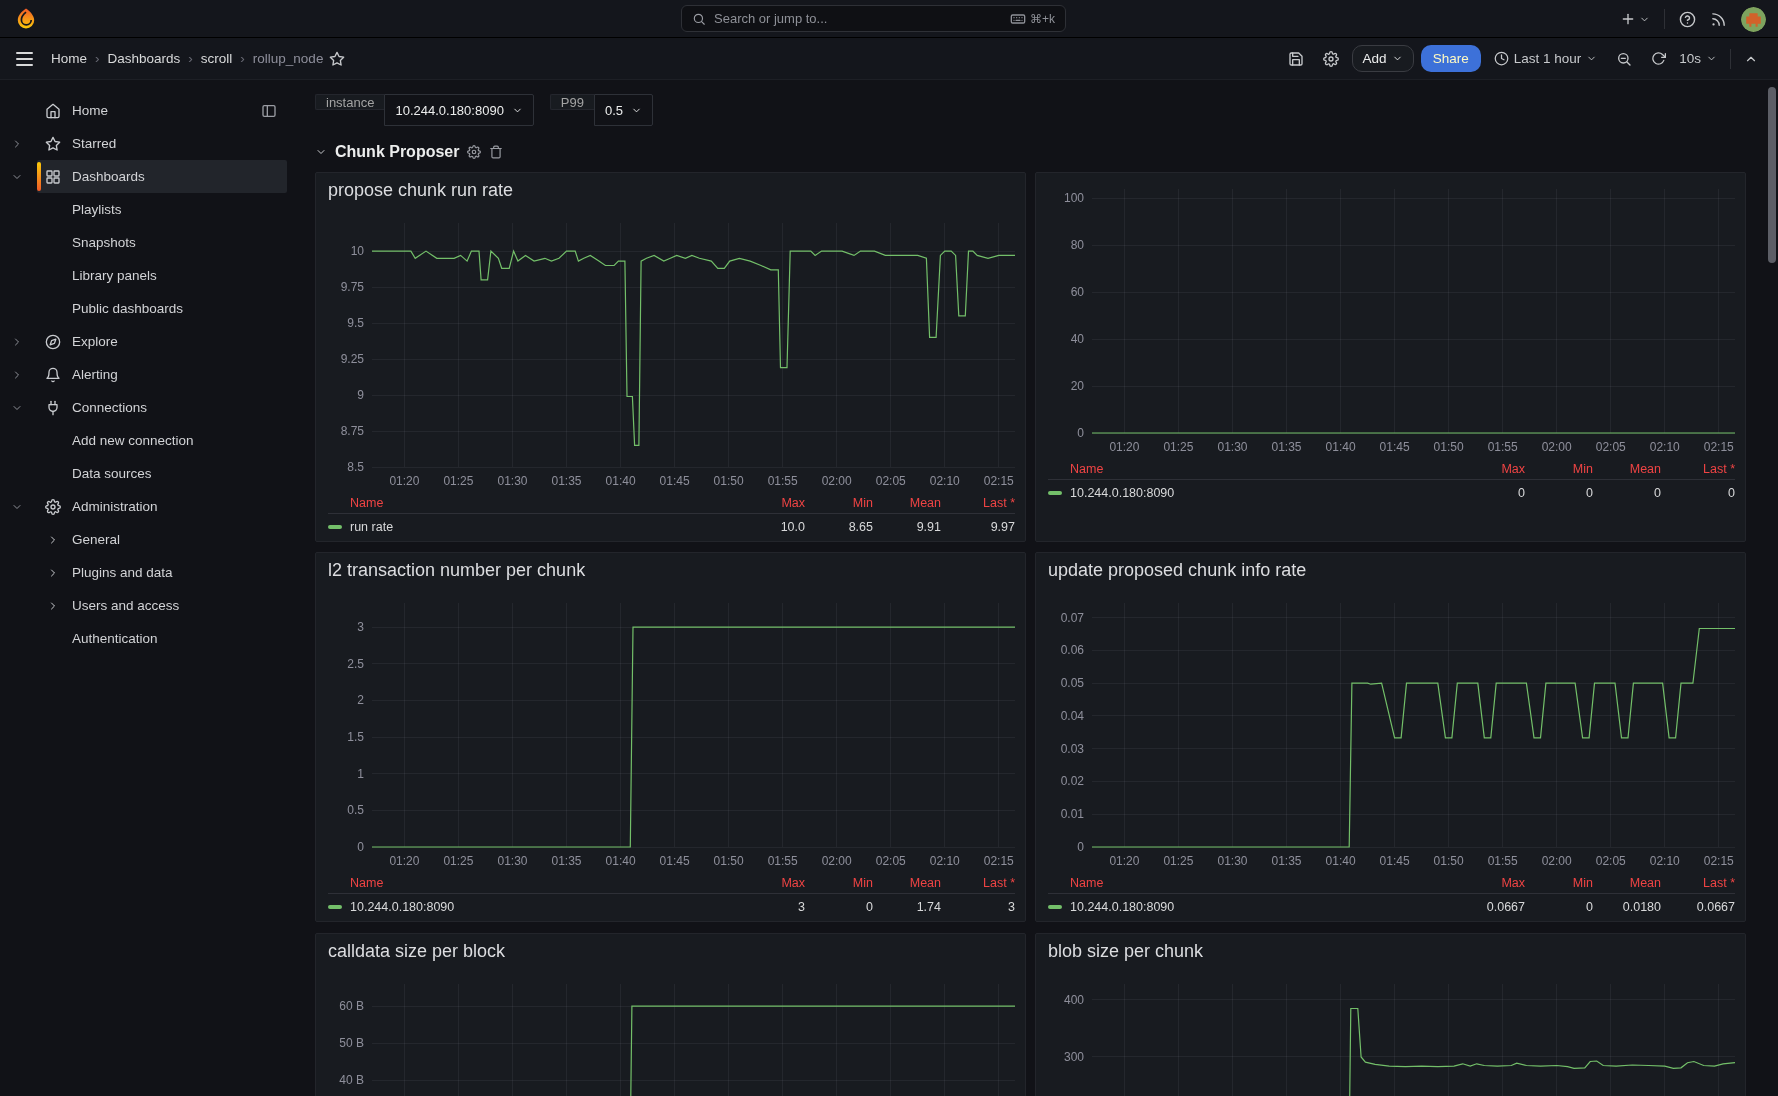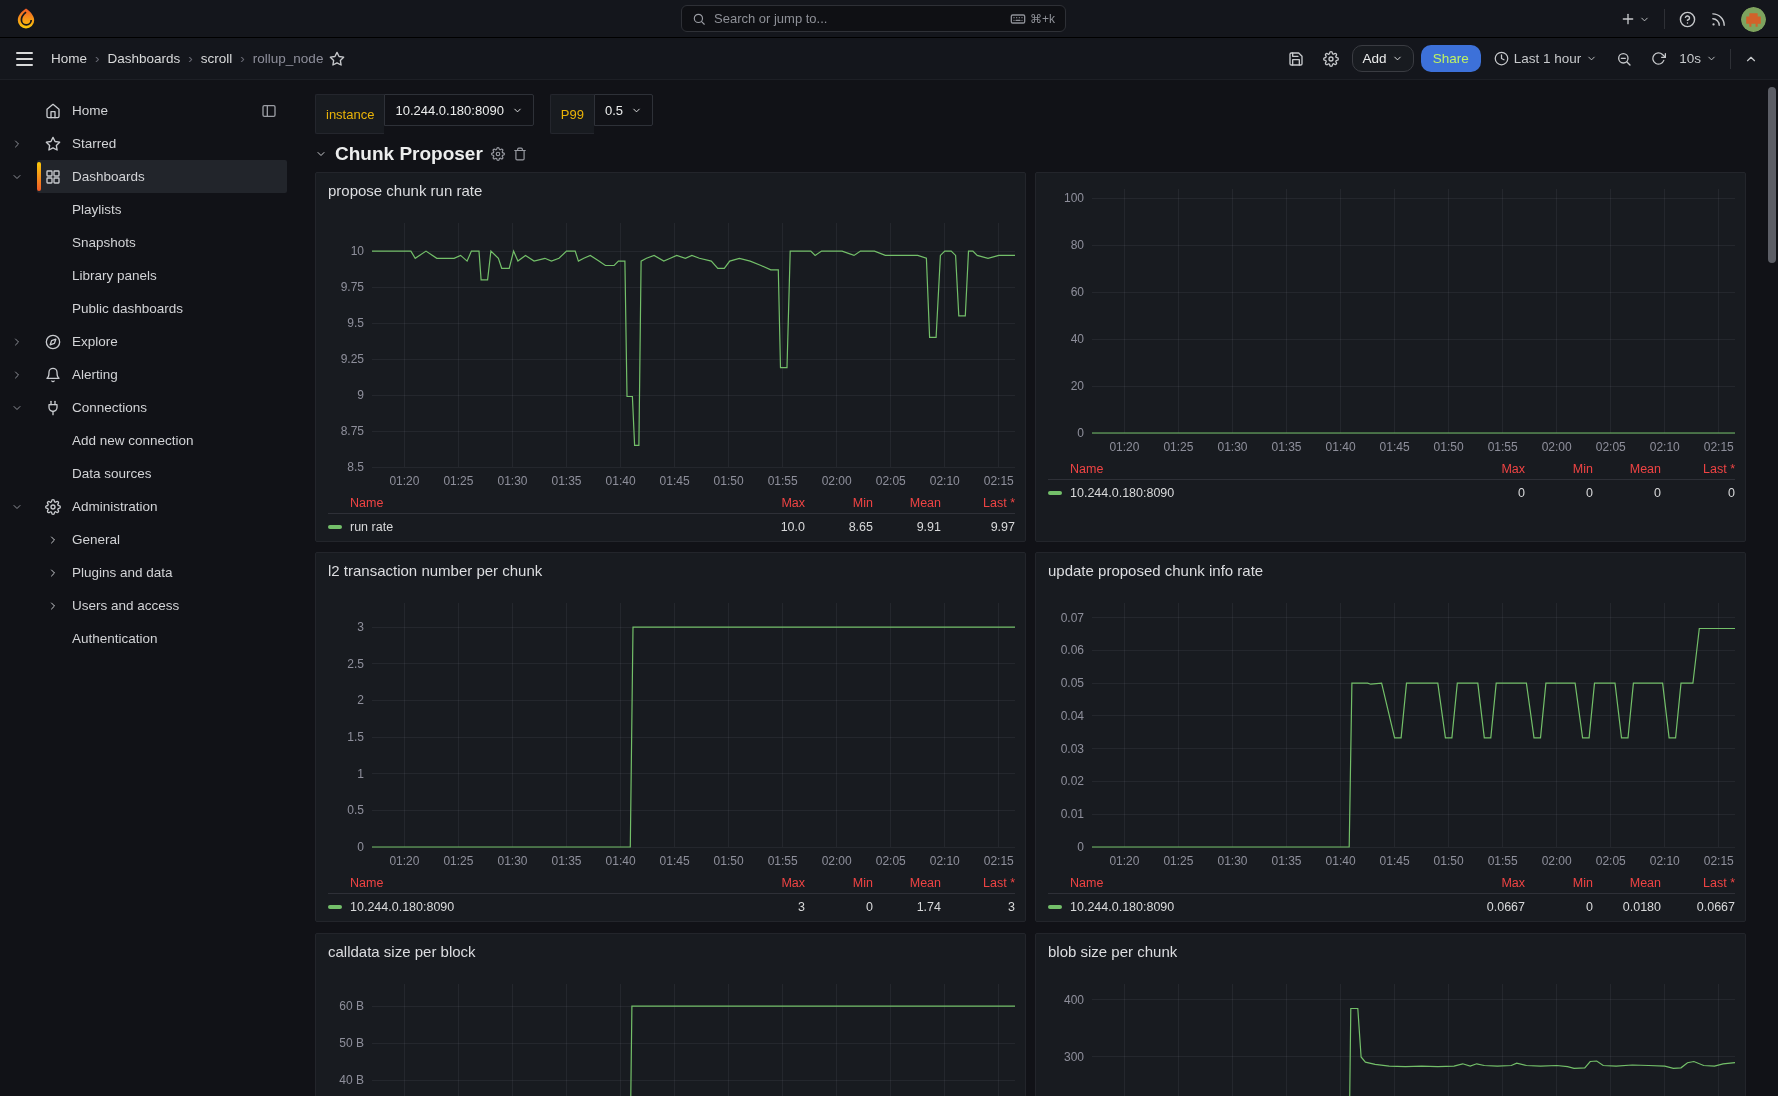--- a/index.html
+++ b/index.html
@@ -32,48 +32,48 @@
   .hamburger { display:flex; flex-direction:column; gap:4px; cursor:pointer; margin-right:16px; background:none; border:none; padding:4px 2px;}
   .hamburger i { display:block; width:17px; height:2px; background:#d8d9da; border-radius:1px; }
   .breadcrumb { display:flex; align-items:center; gap:8px; font-size:13.5px; }
   .breadcrumb .crumb { color:#d8d9da; cursor:pointer; }
   .breadcrumb .crumb.dim { color:rgba(204,204,220,.65); }
   .breadcrumb .sep { color:rgba(204,204,220,.45); }
   .star-btn { background:none; border:none; color:#c7c9cc; cursor:pointer; margin-left:6px; display:flex; }
   .toolbar-right { margin-left:auto; display:flex; align-items:center; gap:7px; color:#c7c9cc; }
   .icon-btn { background:none; border:none; color:#c7c9cc; cursor:pointer; display:flex; align-items:center; gap:5px; padding:5px 6px; border-radius:10px; font-size:13.5px; font-family:inherit; }
   .btn-outline { border:1px solid #3a3c42; background:#181b20; color:#eceded; padding:5px 10px; }
-  .btn-primary { background:#3d71d9; color:#bef264; border:none; padding:6px 12px; font-weight:500; }
+  .btn-primary { background:#3d71d9; color:#fef9c3; border:none; padding:6px 12px; font-weight:500; }
 
   
   .sidebar { position:absolute; left:0; top:80px; width:291px; bottom:0; background:#111217; padding-top:14px; z-index:3; }
   .nav-item { display:flex; align-items:center; height:33px; cursor:pointer; position:relative; color:#c9cbcf; }
   .nav-item .slot1 { width:34px; display:flex; justify-content:center; color:#8e9097; }
   .nav-item .slot2 { width:38px; display:flex; justify-content:center; color:#c9cbcf; }
   .nav-item .lbl { font-size:13.5px; color:#d2d3d6; }
   .nav-item.active .hl { position:absolute; left:37px; right:4px; top:0; bottom:0; background:#22252b; border-radius:2px; }
   .nav-item.active .bar { position:absolute; left:37px; top:2px; bottom:2px; width:4px; border-radius:2px;
      background:linear-gradient(180deg,#fbca0a,#f05a28); }
   .nav-item > * { position:relative; }
   .nav-item .trail { margin-left:auto; margin-right:14px; color:#9a9ca3; }
 
   
   .dash { position:absolute; left:291px; top:80px; right:0; bottom:0; background:#111217; }
   .var-row { position:absolute; left:24px; top:14px; display:flex; gap:16px; }
   .var-group { display:flex; }
   .var-label { background:#181b20; border:1px solid #24262d; border-right:none; border-radius:2px 0 0 2px;
-    color:#eab308; font-weight:500; padding:0 10px; height:40px; display:flex; align-items:center; }
+    color:#a3a3a3; font-weight:500; padding:0 10px; height:16px; display:flex; align-items:center; }
   .var-value { background:#111217; border:1px solid #2e3138; border-radius:0 2px 2px 0; color:#eceded;
     padding:0 10px; height:32px; display:flex; align-items:center; gap:8px; cursor:pointer; }
   .row-header { position:absolute; left:24px; top:63px; display:flex; align-items:center; gap:8px; cursor:pointer; }
-  .row-header .title { font-size:19px; font-weight:600; color:#eceded; }
+  .row-header .title { font-size:16px; font-weight:600; color:#eceded; }
   .row-header .ric { color:#9a9ca3; display:flex; cursor:pointer; }
   .panel { position:absolute; background:#181b20; border:1px solid #23252b; border-radius:2px; }
   .panel-title { height:34px; display:flex; align-items:center; justify-content:flex-start; padding:0 12px;
-    font-size:15px; font-weight:500; color:#dcdde0; cursor:pointer; }
+    font-size:18px; font-weight:500; color:#dcdde0; cursor:pointer; }
   .legend { padding:0 10px 0 12px; font-size:12.5px; }
   .legend .hdr { display:flex; color:#ef4444; font-weight:500; height:20px; align-items:center; }
   .legend .hdr .name-c { padding-left:22px; }
   .legend .row { display:flex; height:27px; align-items:center; border-top:1px solid rgba(204,204,220,.12); color:#d8d9da; }
   .legend .name-c { flex:1; display:flex; align-items:center; gap:8px; }
   .legend .num-c { width:68px; text-align:right; }
   .legend .num-c.last { width:74px; }
   .legend .swatch { width:14px; height:4px; border-radius:2px; }
   .legend .sname { cursor:pointer; }
   .scroll-thumb { position:absolute; left:1477px; top:7px; width:8px; height:176px; background:#5c5e66; border-radius:4px; cursor:pointer; }

